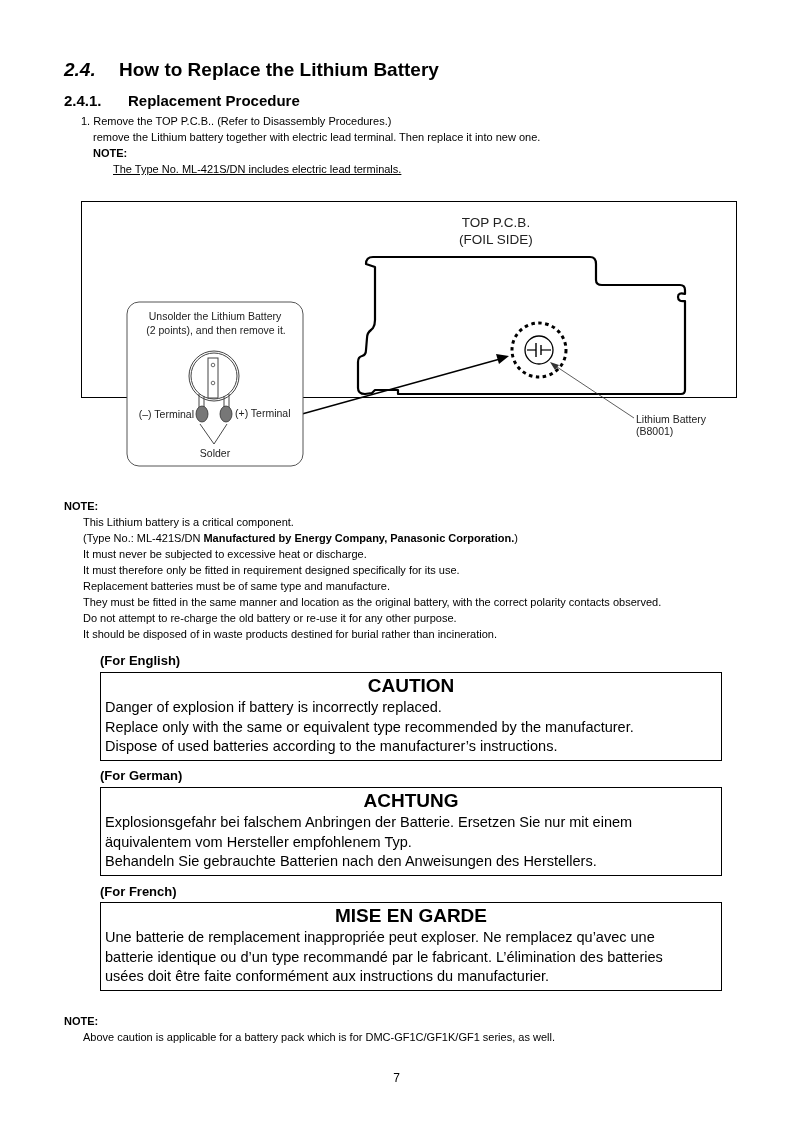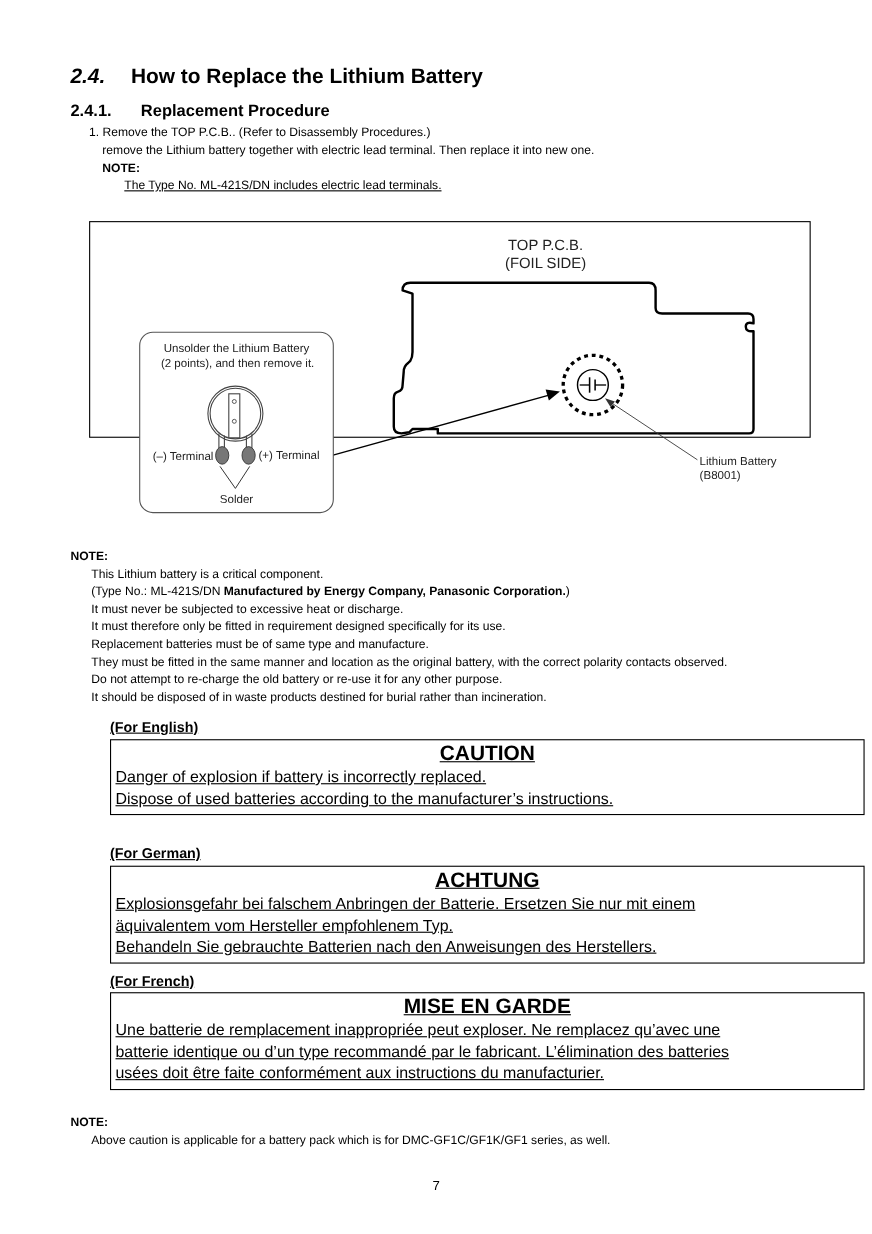--- a/index.html
+++ b/index.html
@@ -19,25 +19,24 @@
     .steps .note-body { padding-left: 32px; text-decoration: underline; }
     .figure {
       left: 81px; top: 201px; width: 656px; height: 197px;
       border: 1px solid #000; box-sizing: border-box;
     }
     .figure svg { position: absolute; left: 0; top: 0; }
     .note2 { left: 64px; top: 498px; font-size: 11px; line-height: 16px; }
     .note2 .label { font-weight: bold; }
     .note2 .line { padding-left: 19px; white-space: nowrap; }
     .note2 b { font-weight: bold; }
-    .lang-label { font-size: 13px; font-weight: bold; left: 100px; text-decoration: underline; }
+    .lang-label { font-size: 13px; font-weight: bold; left: 100px; }
     .caution-box {
-      left: 100px; width: 686px; border: 1px solid #000; box-sizing: border-box;
+      left: 100px; width: 622px; border: 1px solid #000; box-sizing: border-box;
       padding: 1px 4px 3px 4px;
-      text-decoration: underline;
     }
     .caution-title { text-align: center; font-size: 19px; font-weight: bold; line-height: 24px; }
     .caution-line { font-size: 14.5px; line-height: 19.5px; white-space: nowrap; }
     .note3 { left: 64px; top: 1013px; font-size: 11px; line-height: 16px; }
     .note3 .label { font-weight: bold; }
     .note3 .line { padding-left: 19px; white-space: nowrap; text-align: center; }
     .page-num { left: 0; width: 100%; top: 1071px; text-align: center; font-size: 12px; }
     .diag-text { font-family: "Liberation Sans", sans-serif; fill: #222; }
   </style>
 </head>
@@ -116,20 +115,21 @@
   <div class="line">Replacement batteries must be of same type and manufacture.</div>
   <div class="line">They must be fitted in the same manner and location as the original battery, with the correct polarity contacts observed.</div>
   <div class="line">Do not attempt to re-charge the old battery or re-use it for any other purpose.</div>
   <div class="line">It should be disposed of in waste products destined for burial rather than incineration.</div>
 </div>
 
 <div class="abs lang-label" style="top:653px;">(For English)</div>
 <div class="abs caution-box" style="top:672px;">
   <div class="caution-title">CAUTION</div>
   <div class="caution-line">Danger of explosion if battery is incorrectly replaced.</div>
+  <div class="caution-line">Replace only with the same or equivalent type recommended by the manufacturer.</div>
   <div class="caution-line">Dispose of used batteries according to the manufacturer’s instructions.</div>
 </div>
 
 <div class="abs lang-label" style="top:768px;">(For German)</div>
 <div class="abs caution-box" style="top:787px;">
   <div class="caution-title">ACHTUNG</div>
   <div class="caution-line">Explosionsgefahr bei falschem Anbringen der Batterie. Ersetzen Sie nur mit einem</div>
   <div class="caution-line">äquivalentem vom Hersteller empfohlenem Typ.</div>
   <div class="caution-line">Behandeln Sie gebrauchte Batterien nach den Anweisungen des Herstellers.</div>
 </div>

